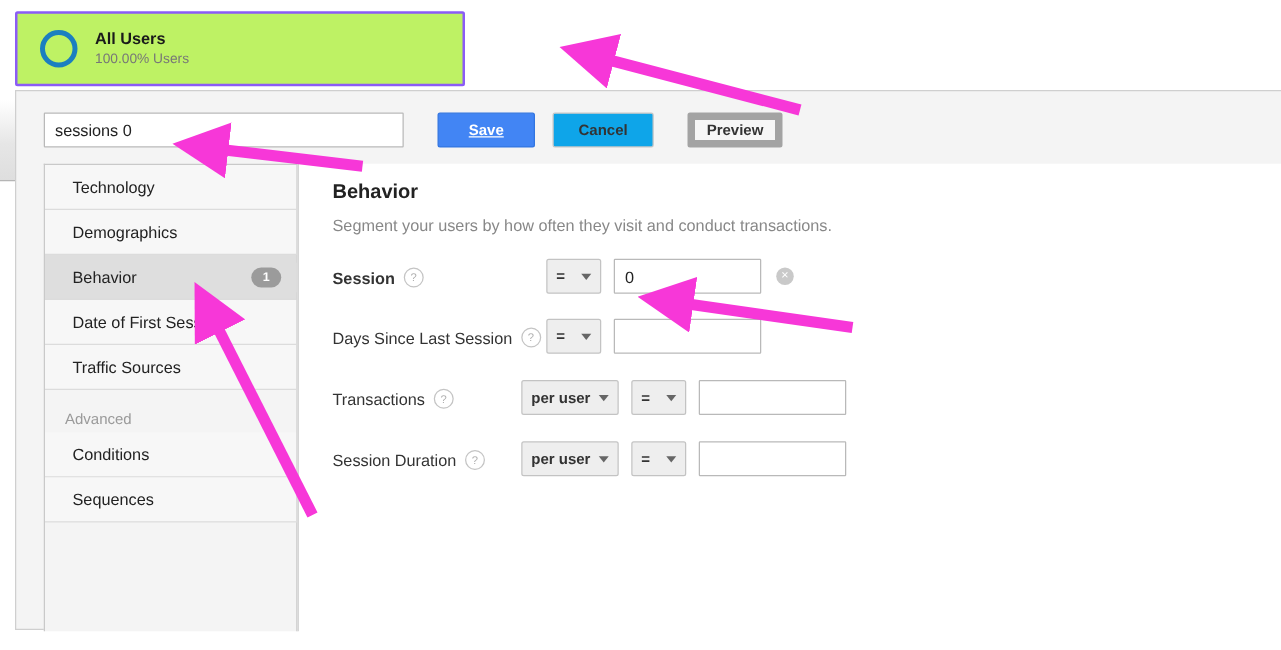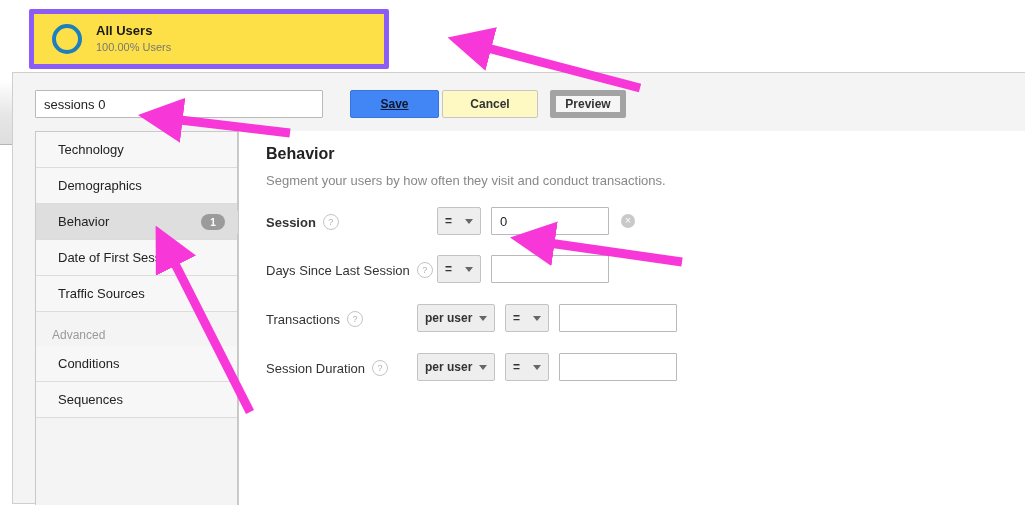--- a/index.html
+++ b/index.html
@@ -15,21 +15,21 @@
     position:absolute;left:0;top:0;width:1025px;height:80px;
     background:#ffffff;
   }
   .seg-card{
     position:absolute;top:9px;height:60px;
     box-sizing:border-box;border-radius:2px;
     display:flex;align-items:center;
   }
   #segment-all-users{
     left:12px;width:360px;
-    border:5px solid #8b5cf6;background:#fde047;margin-left:17px;
+    border:2px solid #8b5cf6;background:#bef264;
   }
   #segment-add{
     left:373px;width:347px;
     border:1px dashed #cfcfcf;background:#fff;
   }
   .seg-ring{
     width:30px;height:30px;border-radius:50%;
     box-sizing:border-box;flex:0 0 auto;
   }
   #all-users-ring{margin-left:18px;border:4px solid #1b7fc0;}
@@ -64,24 +64,24 @@
     font-family:"Liberation Sans",sans-serif;font-size:13px;color:#222;
     padding:0 8px;outline:none;
   }
   .tb-btn{
     position:absolute;top:17px;height:28px;box-sizing:border-box;
     border-radius:2px;font-size:12px;font-weight:bold;
     display:flex;align-items:center;justify-content:center;
     cursor:pointer;font-family:"Liberation Sans",sans-serif;
   }
   #save-button{
-    left:337px;width:89px;background:#4285f4;border:1px solid #3275e0;color:#0f172a;text-decoration:underline;
+    left:337px;width:78px;background:#4285f4;border:1px solid #3275e0;color:#ffffff;text-decoration:underline;
   }
   #cancel-button{
-    left:429px;width:96px;background:#fef9c3;border:1px solid #c6c6c6;color:#333;
+    left:429px;width:81px;background:#0ea5e9;border:1px solid #c6c6c6;color:#333;
   }
   #preview-button{
     left:537px;width:76px;background:#f6f6f6;border:6px solid #a3a3a3;color:#333;
   }
 
   
   #builder-sidebar{
     position:absolute;left:22px;top:58px;width:203px;height:374px;
     background:#f4f4f4;border:1px solid #c9c9c9;border-bottom:none;
     box-sizing:border-box;

